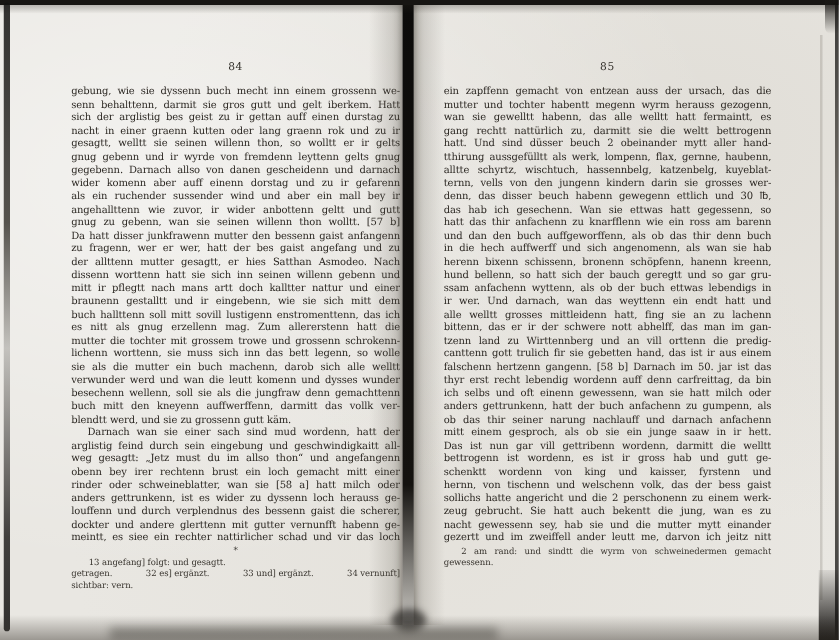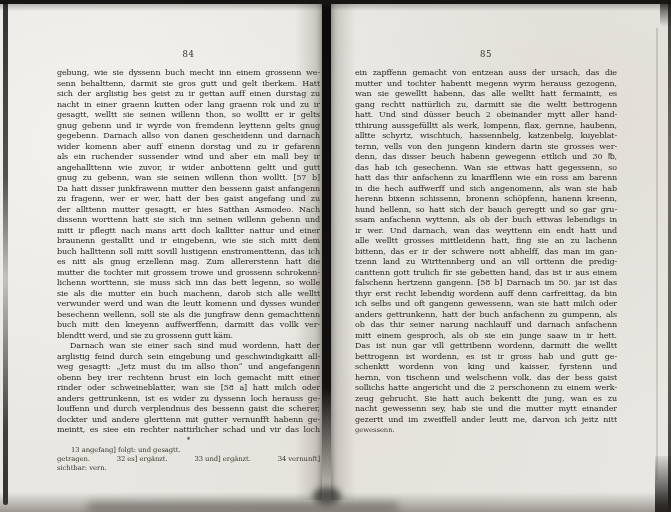--- a/index.html
+++ b/index.html
@@ -129,45 +129,47 @@
         <div class="tline">mutter und tochter habentt megenn wyrm herauss gezogenn,</div>
         <div class="tline">wan sie gewelltt habenn, das alle welltt hatt fermaintt, es</div>
         <div class="tline">gang rechtt nattürlich zu, darmitt sie die weltt bettrogenn</div>
         <div class="tline">hatt. Und sind düsser beuch 2 obeinander mytt aller hand-</div>
         <div class="tline">tthirung aussgefülltt als werk, lompenn, flax, gernne, haubenn,</div>
         <div class="tline">alltte schyrtz, wischtuch, hassennbelg, katzenbelg, kuyeblat-</div>
         <div class="tline">ternn, vells von den jungenn kindern darin sie grosses wer-</div>
         <div class="tline">denn, das disser beuch habenn gewegenn ettlich und 30 ℔,</div>
         <div class="tline">das hab ich gesechenn. Wan sie ettwas hatt gegessenn, so</div>
         <div class="tline">hatt das thir anfachenn zu knarfflenn wie ein ross am barenn</div>
+        <div class="tline">und dan den buch auffgeworffenn, als ob das thir denn buch</div>
         <div class="tline">in die hech auffwerff und sich angenomenn, als wan sie hab</div>
         <div class="tline">herenn bixenn schissenn, bronenn schöpfenn, hanenn kreenn,</div>
         <div class="tline">hund bellenn, so hatt sich der bauch geregtt und so gar gru-</div>
         <div class="tline">ssam anfachenn wyttenn, als ob der buch ettwas lebendigs in</div>
         <div class="tline">ir wer. Und darnach, wan das weyttenn ein endt hatt und</div>
         <div class="tline">alle welltt grosses mittleidenn hatt, fing sie an zu lachenn</div>
         <div class="tline">bittenn, das er ir der schwere nott abhelff, das man im gan-</div>
         <div class="tline">tzenn land zu Wirttennberg und an vill orttenn die predig-</div>
         <div class="tline">canttenn gott trulich fir sie gebetten hand, das ist ir aus einem</div>
         <div class="tline">falschenn hertzenn gangenn. [58 b] Darnach im 50. jar ist das</div>
         <div class="tline">thyr erst recht lebendig wordenn auff denn carfreittag, da bin</div>
-        <div class="tline">ich selbs und oft gangenn gewessenn, wan sie hatt milch oder</div>
+        <div class="tline">ich selbs und oft einenn gewessenn, wan sie hatt milch oder</div>
         <div class="tline">anders gettrunkenn, hatt der buch anfachenn zu gumpenn, als</div>
         <div class="tline">ob das thir seiner narung nachlauff und darnach anfachenn</div>
         <div class="tline">mitt einem gesproch, als ob sie ein junge saaw in ir hett.</div>
         <div class="tline">Das ist nun gar vill gettribenn wordenn, darmitt die welltt</div>
         <div class="tline">bettrogenn ist wordenn, es ist ir gross hab und gutt ge-</div>
         <div class="tline">schenktt wordenn von king und kaisser, fyrstenn und</div>
         <div class="tline">hernn, von tischenn und welschenn volk, das der bess gaist</div>
         <div class="tline">sollichs hatte angericht und die 2 perschonenn zu einem werk-</div>
         <div class="tline">zeug gebrucht. Sie hatt auch bekentt die jung, wan es zu</div>
         <div class="tline">nacht gewessenn sey, hab sie und die mutter mytt einander</div>
         <div class="tline">gezertt und im zweiffell ander leutt me, darvon ich jeitz nitt</div>
       </div>
     <div class="footnotes" id="right-fn">
+        <div class="fline indent just"><span>2 am rand: und sindtt die wyrm von schweinedermen gemacht</span></div>
         <div class="fline"><span>gewessenn.</span></div>
       </div>
   </div>
 
   <div class="gutter-shade-l"></div>
   <div class="gutter-shade-r"></div>
   <div class="gutter"></div>
   <div class="gutter-blob"></div>
   <div class="edge-top"></div>
   <div class="edge-top-fade"></div>

